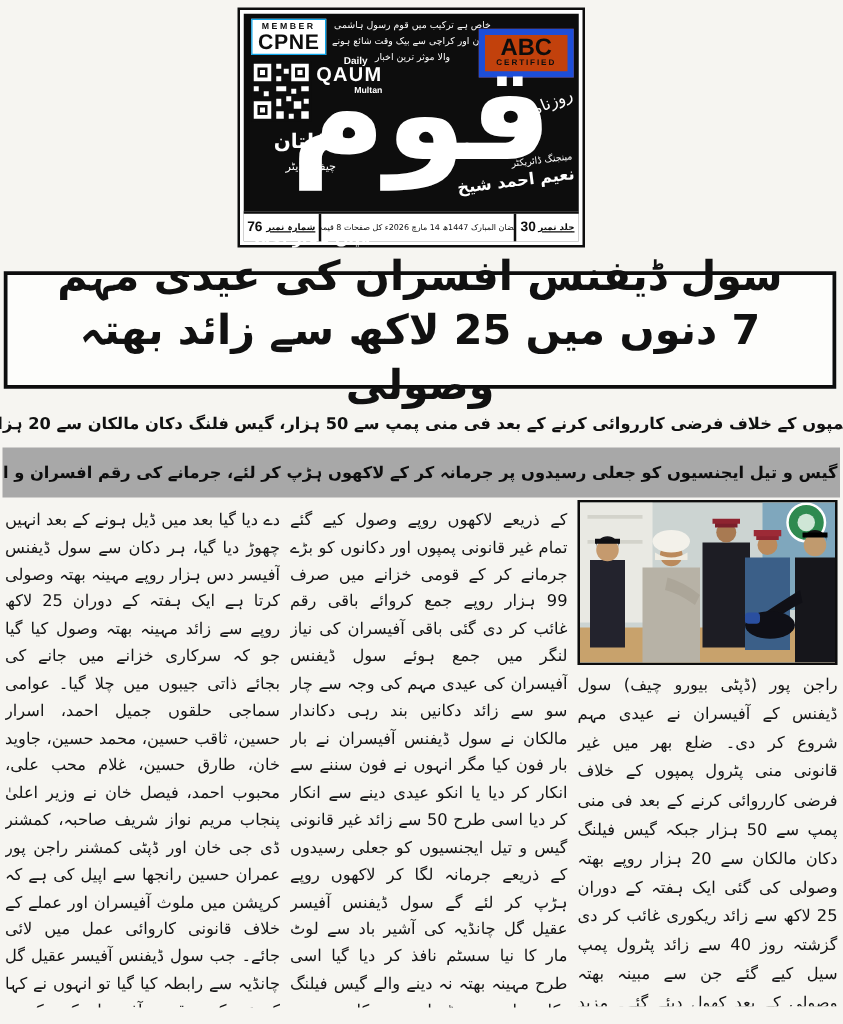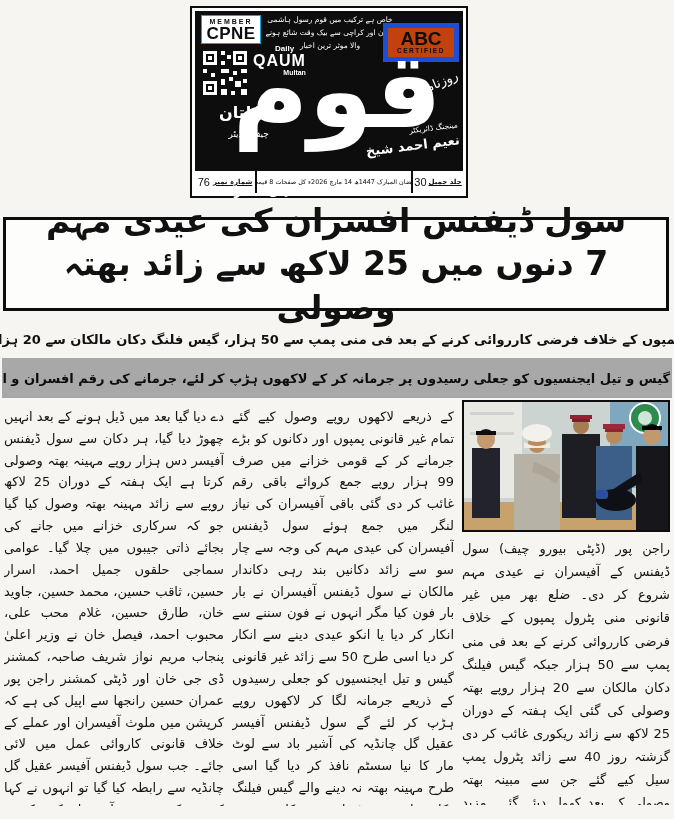--- a/index.html
+++ b/index.html
@@ -51,21 +51,21 @@
   .ce-block .n{font-size:12.5px;font-weight:bold;display:block;margin-top:40px;}
   .date-strip{
     position:absolute;left:0;right:0;bottom:0;height:22px;background:#fff;color:#0d0d0d;
     display:flex;direction:rtl;align-items:stretch;border-top:2px solid #0d0d0d;
   }
   .date-strip .cell{display:flex;align-items:center;justify-content:center;box-sizing:border-box;}
   .cell-volume{width:52px;border-left:2px solid #0d0d0d;gap:2px;}
   .cell-date{flex:1;font-size:6.4px;white-space:nowrap;overflow:hidden;}
   .cell-issue{width:62px;border-right:2px solid #0d0d0d;gap:3px;}
   .strip-label{font-size:7px;font-weight:bold;text-decoration:underline;}
-  .strip-num{font-size:11px;font-weight:normal;font-family:"Liberation Sans",sans-serif;}
+  .strip-num{font-size:11px;font-weight:bold;font-family:"Liberation Sans",sans-serif;}
   
   .headline-box{
     position:absolute;left:3px;top:217px;width:666px;height:94px;box-sizing:border-box;
     border:3px solid #0d0d0d;background:#fdfdfb;
     display:flex;align-items:center;justify-content:center;text-align:center;
     direction:rtl;font-size:33px;font-weight:bold;line-height:1.32;padding:0 24px;
   }
   
   .subhead1{
     position:absolute;left:0;top:322px;width:674px;height:34px;
@@ -163,21 +163,21 @@
       <span class="n">نعیم احمد شیخ</span>
     </div>
 
     <div class="ce-block">
       <span class="t">چیف ایڈیٹر</span>
       <span class="n">میاں غفار احمد</span>
     </div>
 
     <div class="date-strip">
       <div class="cell cell-volume">
-        <span class="strip-label">جلد جمیل</span>
+        <span class="strip-label">جلد نمبر</span>
         <span class="strip-num">30</span>
       </div>
       <div class="cell cell-date">بدھ 24 رمضان المبارک 1447ھ 14 مارچ 2026ء کل صفحات 8 قیمت 30 روپے</div>
       <div class="cell cell-issue">
         <span class="strip-label">شمارہ نمبر</span>
         <span class="strip-num">76</span>
       </div>
     </div>
 
   </div>

